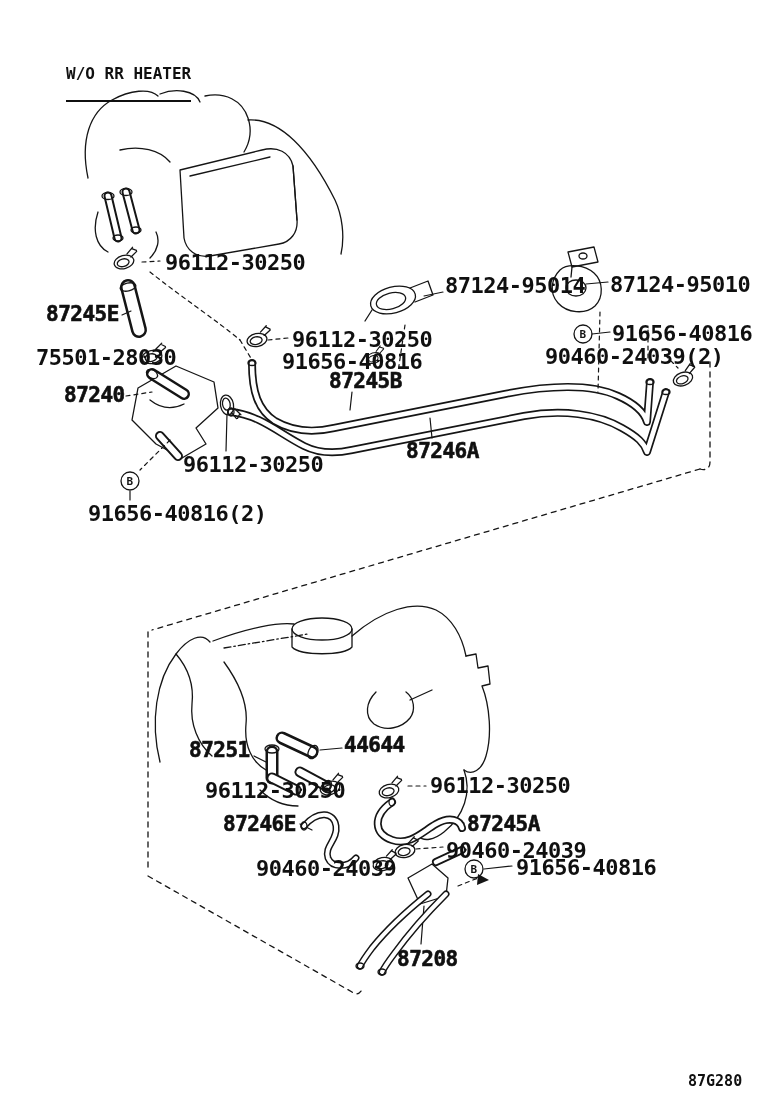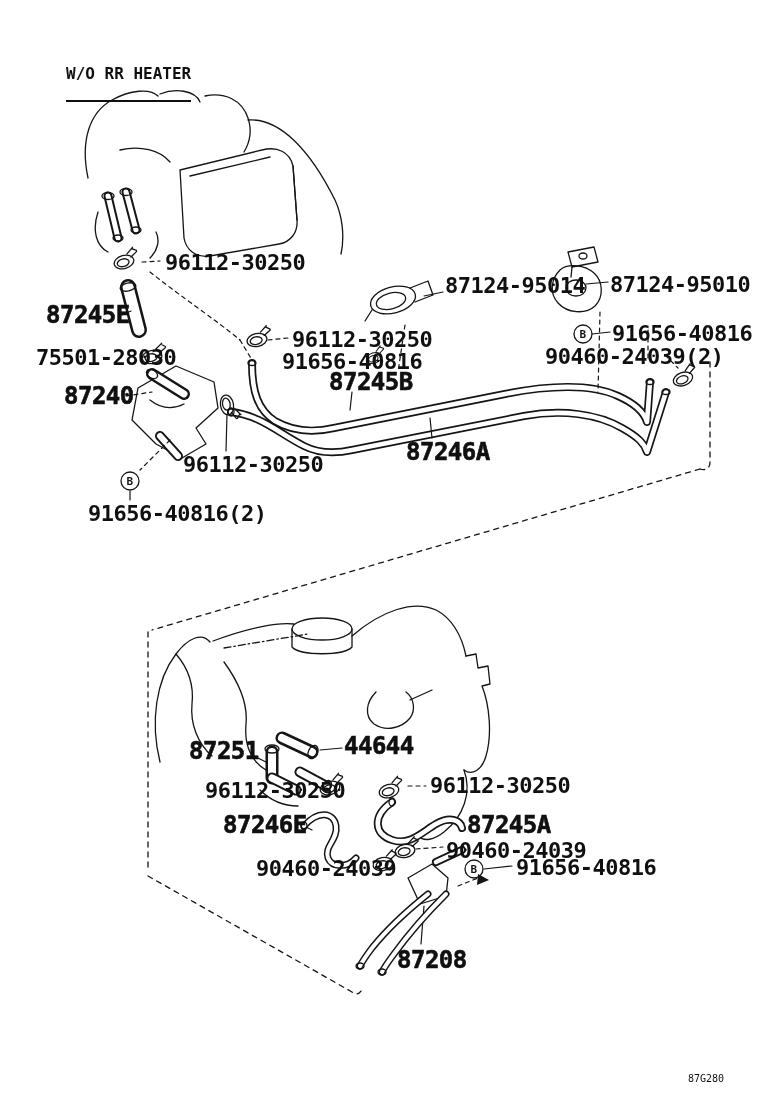--- a/index.html
+++ b/index.html
@@ -6,23 +6,23 @@
   .page{
     position:relative;width:760px;height:1112px;background:#ffffff;
     font-family:"DejaVu Sans Mono", monospace;color:#111;overflow:hidden;
     margin:0 auto;
   }
   svg.art{position:absolute;left:0;top:0;}
   .lbl{
     position:absolute;white-space:pre;font-size:22px;font-weight:bold;
     letter-spacing:-0.5px;line-height:1.05;color:#101010;
   }
-  .lbl.b{font-size:24px;-webkit-text-stroke:0.6px #101010;}
+  .lbl.b{font-size:21px;-webkit-text-stroke:0.6px #101010;}
   .lbl.t{font-size:16px;border-bottom:2px solid #101010;padding-bottom:17px;letter-spacing:0;}
-  .lbl.code{font-size:10px;font-weight:normal;letter-spacing:0;}
+  .lbl.code{font-size:15px;font-weight:bold;letter-spacing:0;}
   .boltB{font:bold 11px "DejaVu Sans Mono",monospace;}
 </style>
 </head>
 <body>
 
 <div class="page">
 
   <svg class="art" width="760" height="1112" viewBox="0 0 760 1112" fill="none" stroke="#151515" stroke-width="1.3" stroke-linecap="round" stroke-linejoin="round">
 
     <defs>

